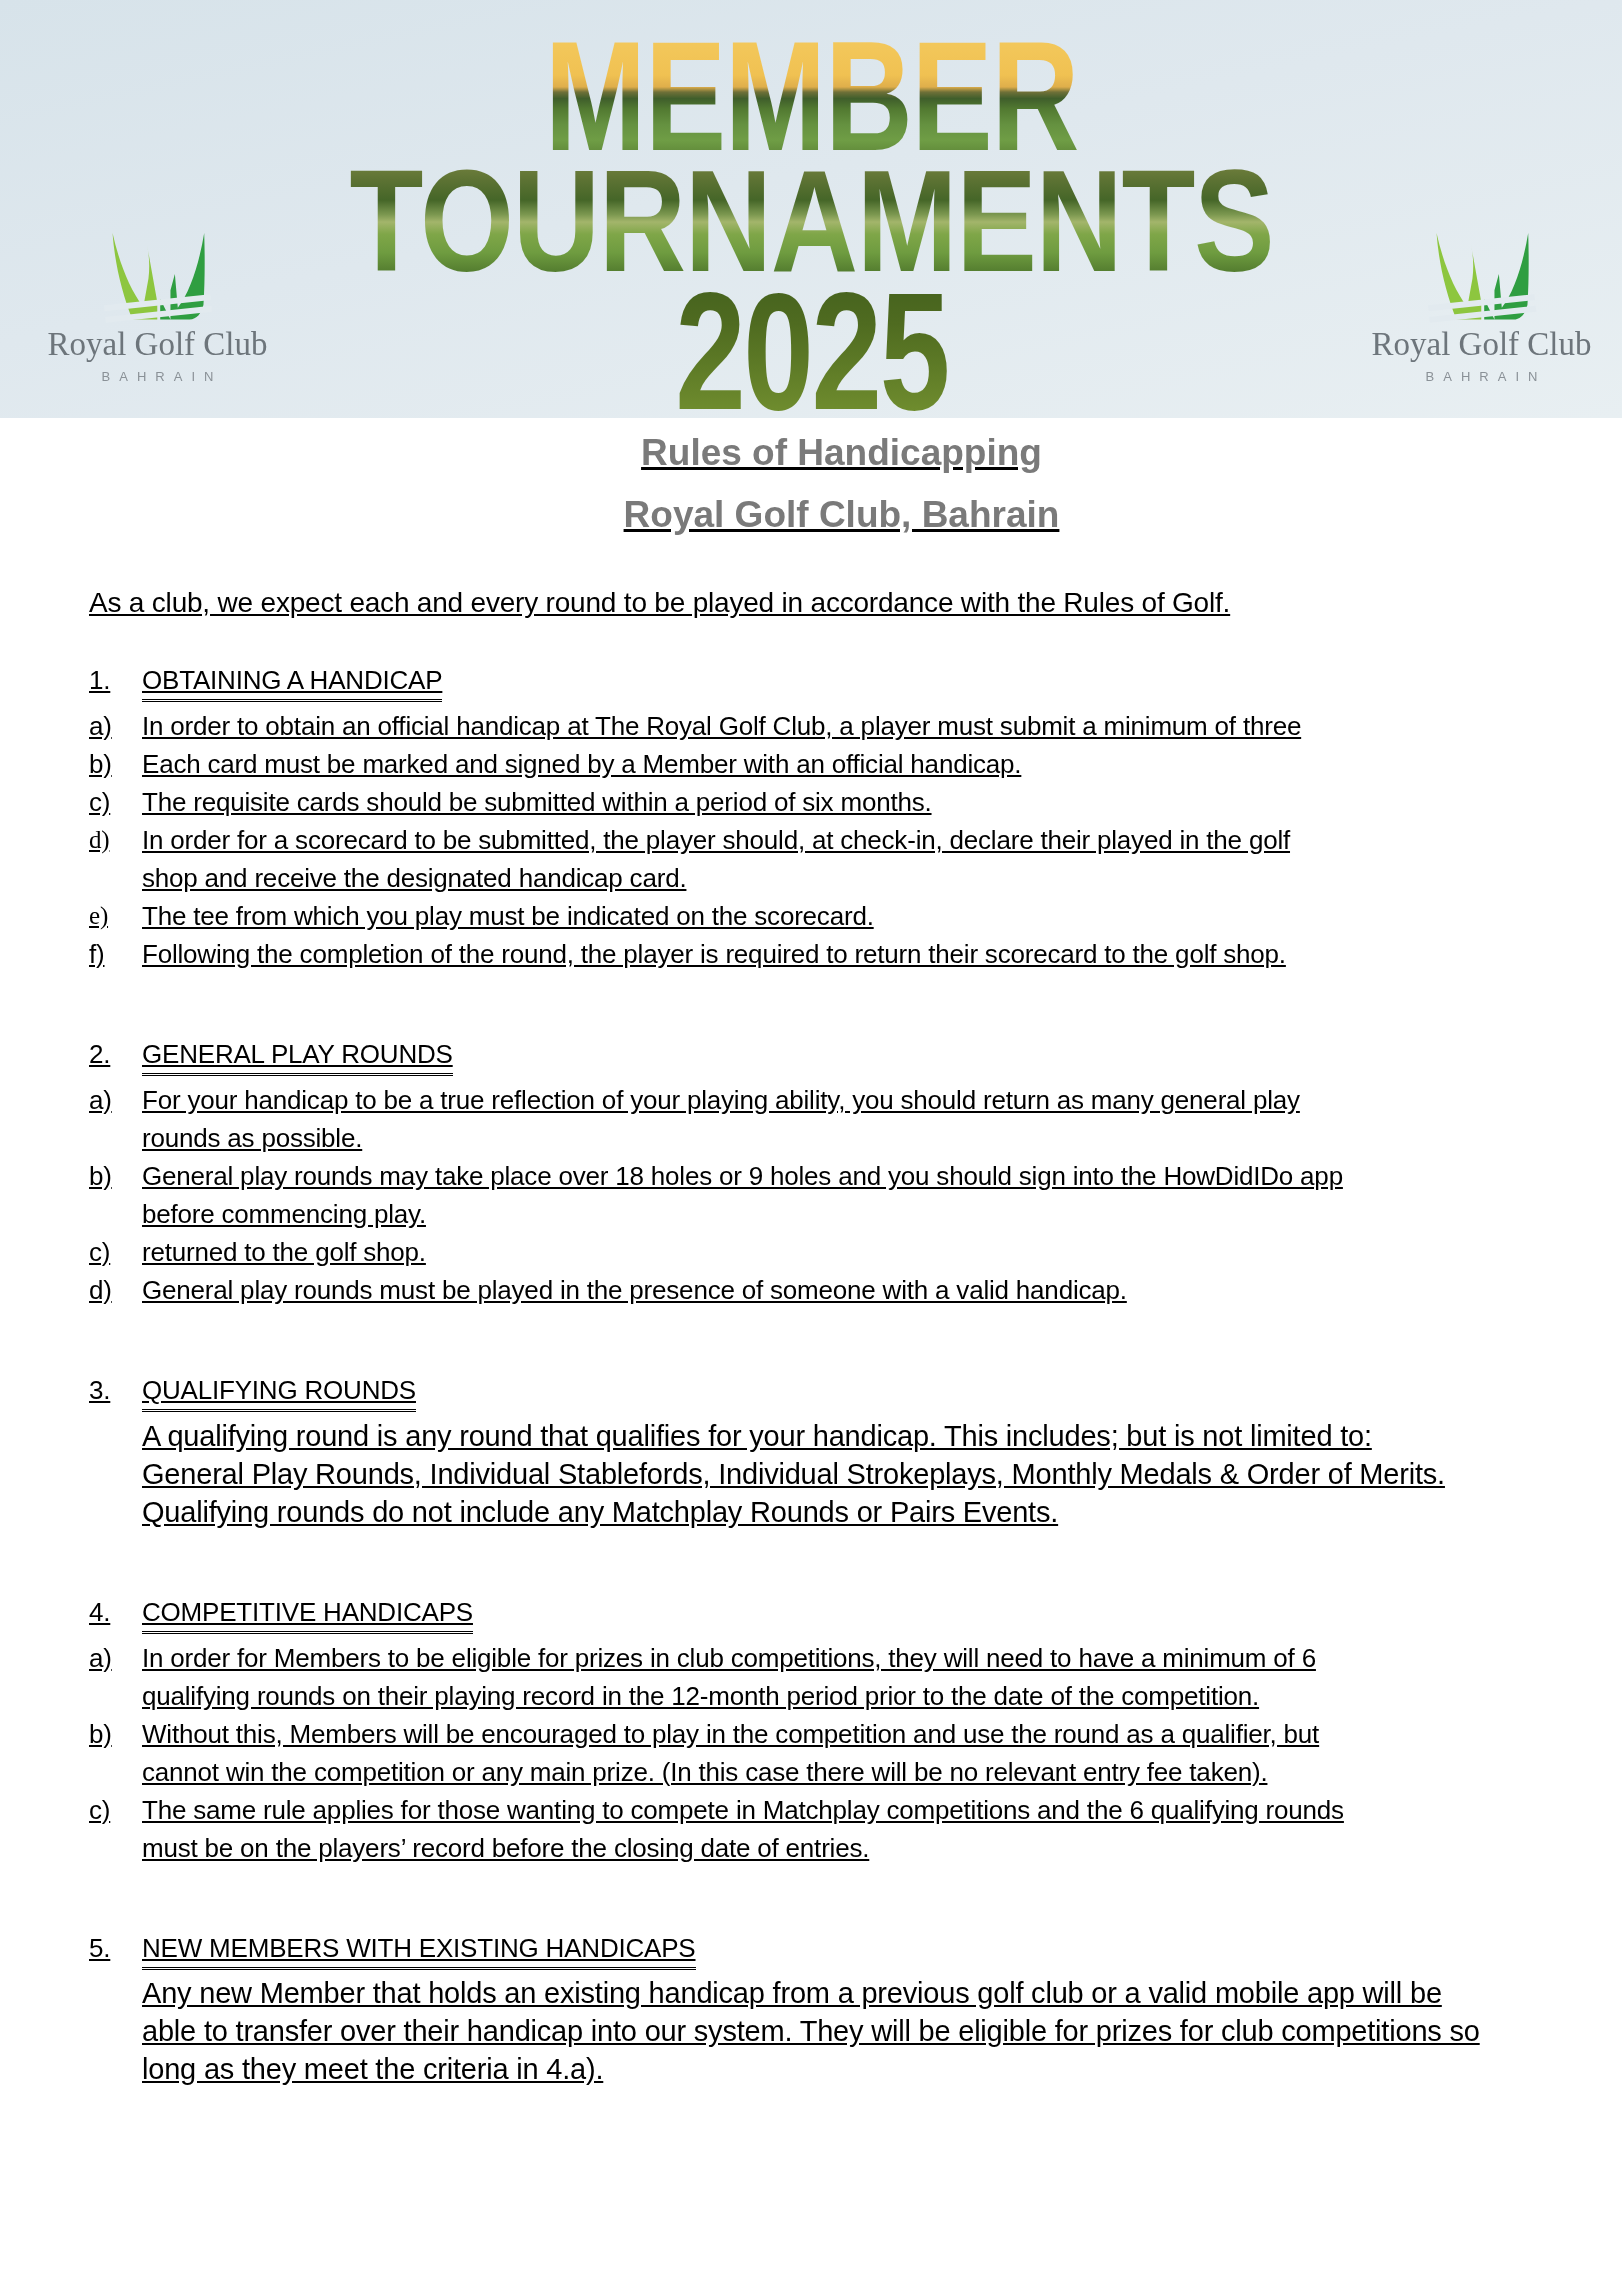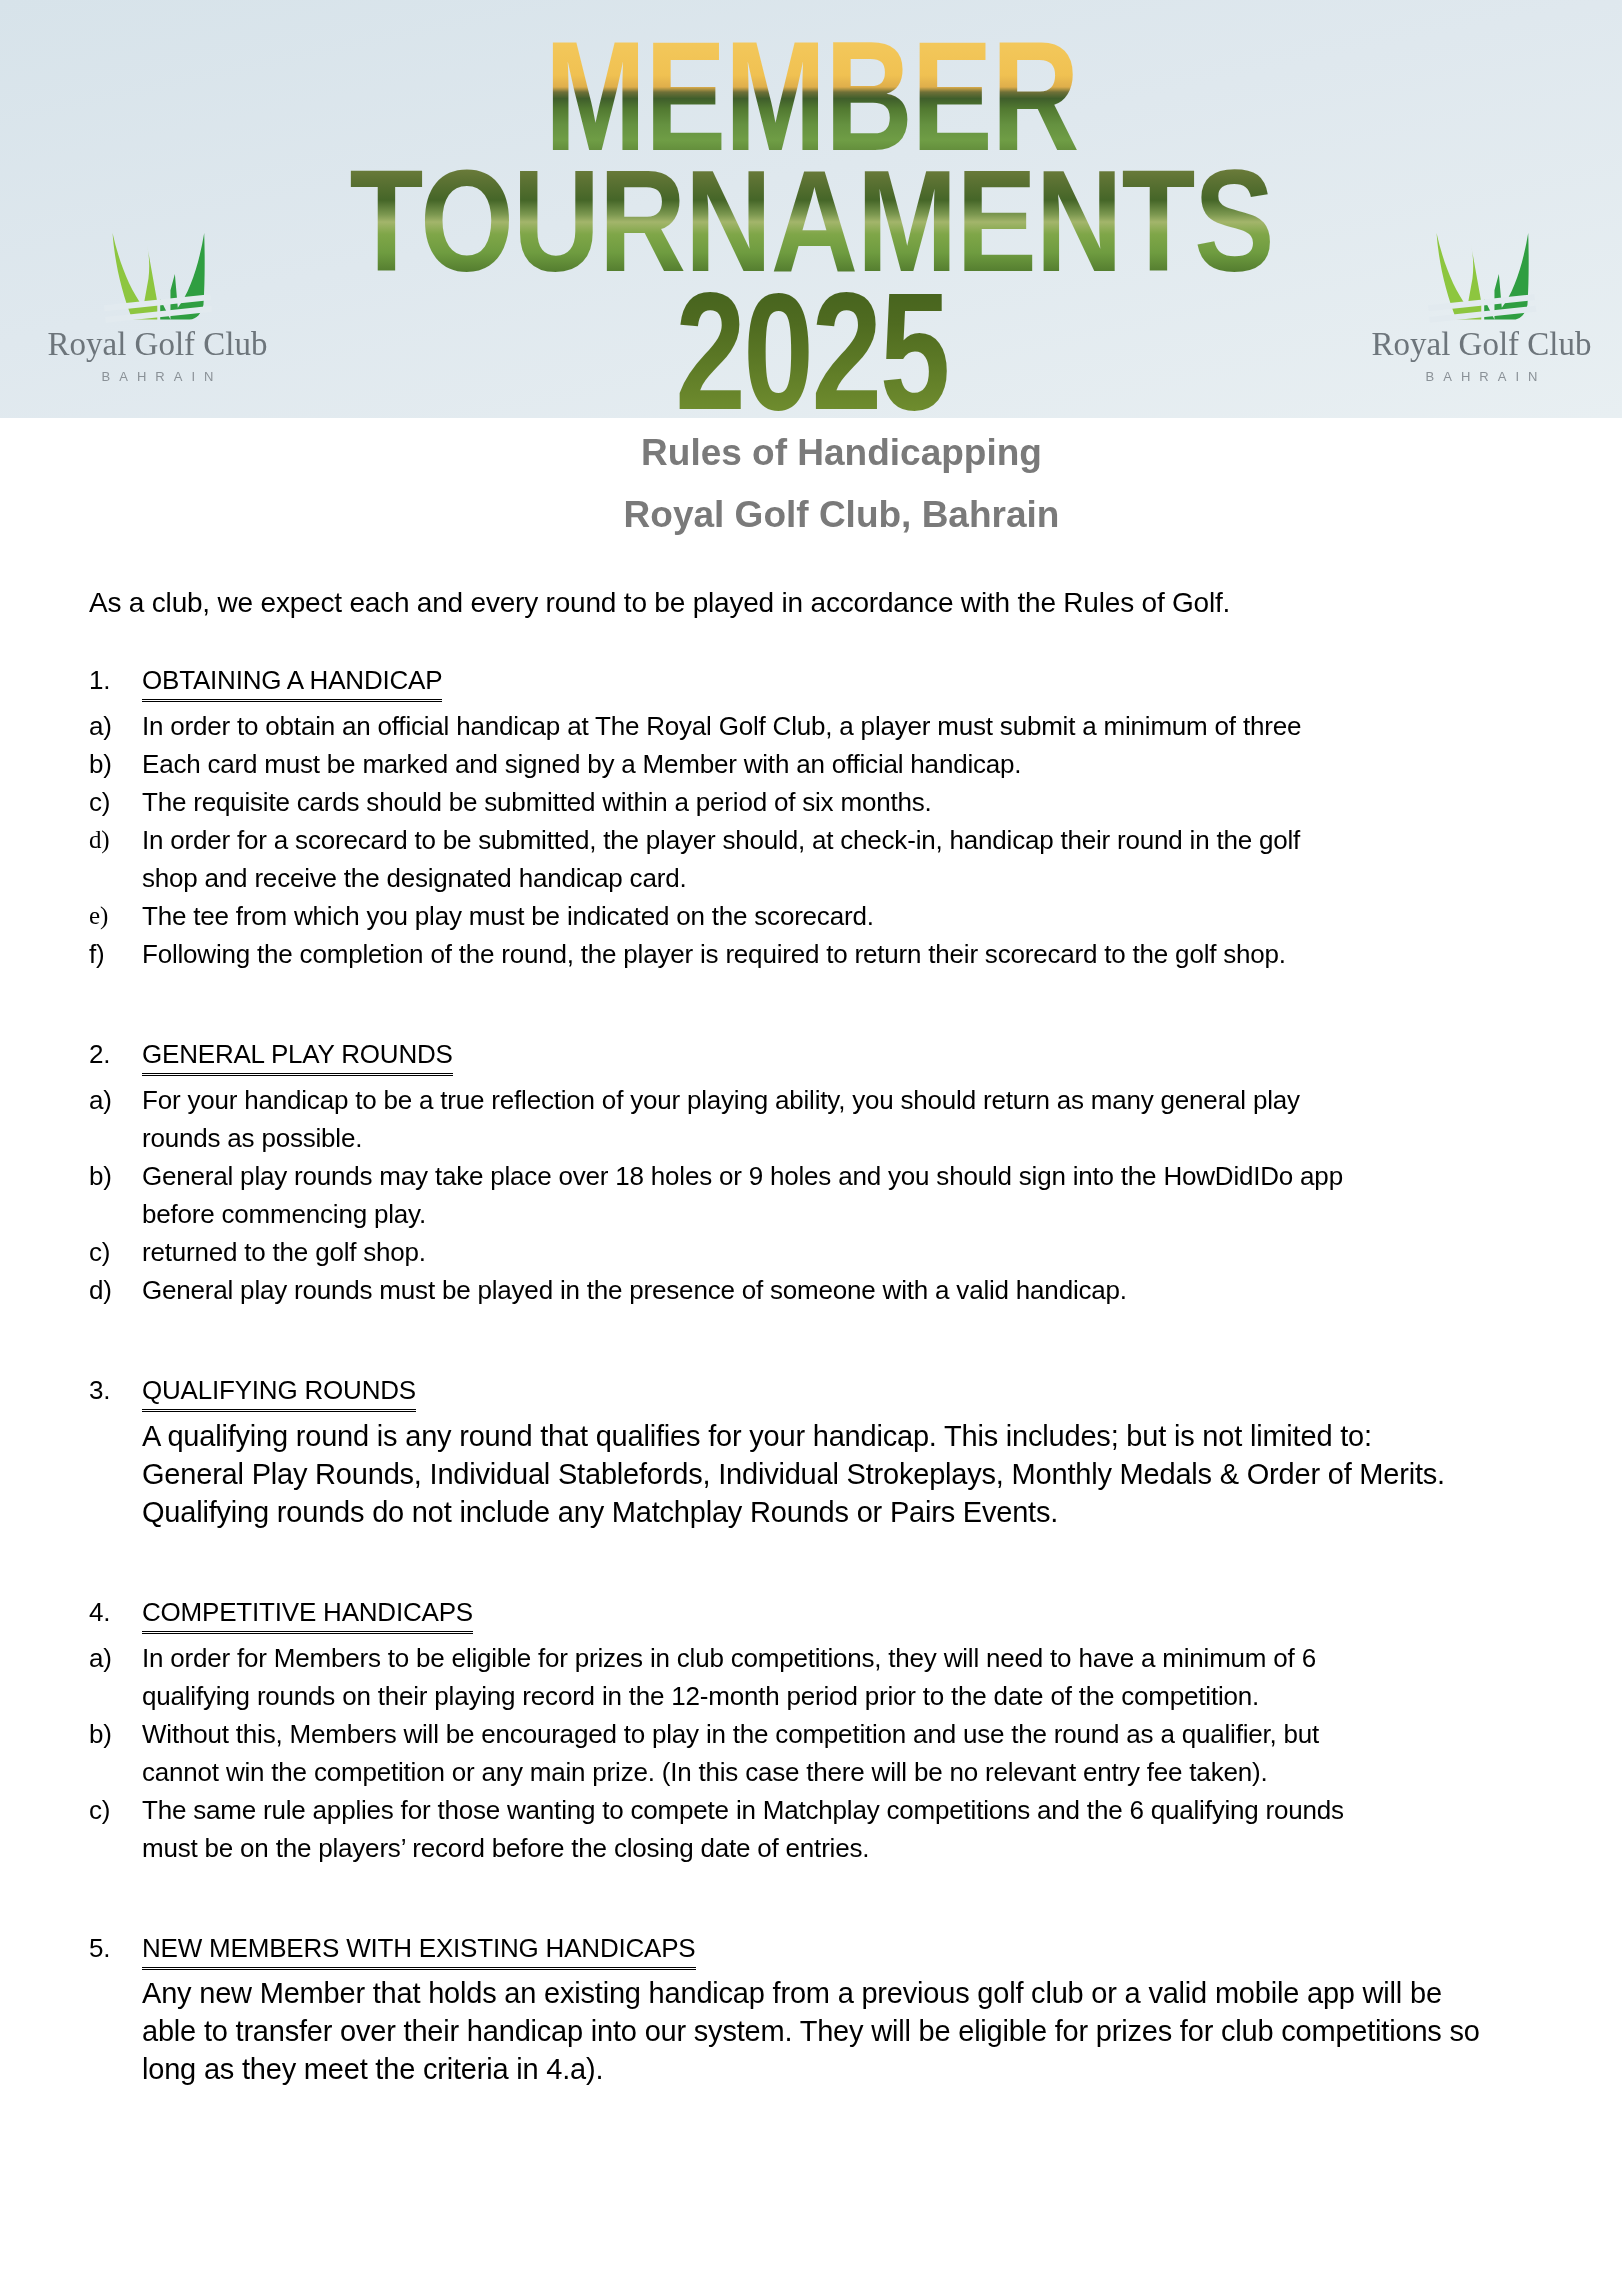--- a/index.html
+++ b/index.html
@@ -22,21 +22,21 @@
 
   .logo{position:absolute;top:227px;width:243px;text-align:center;}
   .logo-left{left:36px;}
   .logo-right{left:1360px;}
   .logo svg{display:block;margin:0 auto;}
   .logo-name{font-family:"Liberation Serif","DejaVu Serif",serif;font-size:33px;color:#6d757b;
              margin-top:1.6px;white-space:nowrap;}
   .logo-country{font-size:13px;letter-spacing:9px;color:#8a9197;margin-top:6.5px;padding-left:9px;}
 
   
-  .content{padding:0 29px 0 89px;}
+  .content{padding:0 29px 0 89px;text-decoration:underline;}
   .doc-title{margin-top:8px;text-align:center;font-weight:700;font-size:37px;line-height:54px;color:#7a7a7a;}
   .intro{margin-top:42px;font-size:28px;line-height:38px;letter-spacing:-0.2px;white-space:nowrap;}
 
   .section{margin-top:62px;}
   .section.first{margin-top:39px;}
   .sec-head{display:flex;font-size:26px;line-height:38px;letter-spacing:-0.2px;margin-bottom:4.9px;}
   .sec-num{flex:0 0 53px;}
   .sec-title{border-bottom:3.2px double #000;padding-bottom:0px;white-space:nowrap;}
   .item{display:flex;font-size:26px;line-height:38px;letter-spacing:-0.2px;}
   .item-label{flex:0 0 53px;}
@@ -109,21 +109,21 @@
           </div>
           <div class="item">
             <span class="item-label">c)</span>
             <div class="item-text">
               <div class="line">The requisite cards should be submitted within a period of six months.</div>
             </div>
           </div>
           <div class="item">
             <span class="item-label label-serif">d)</span>
             <div class="item-text">
-              <div class="line">In order for a scorecard to be submitted, the player should, at check-in, handicap their round in the golf</div>
+              <div class="line">In order for a scorecard to be submitted, the player should, at check-in, declare their played in the golf</div>
               <div class="line">shop and receive the designated handicap card.</div>
             </div>
           </div>
           <div class="item">
             <span class="item-label label-serif">e)</span>
             <div class="item-text">
               <div class="line">The tee from which you play must be indicated on the scorecard.</div>
             </div>
           </div>
           <div class="item">

